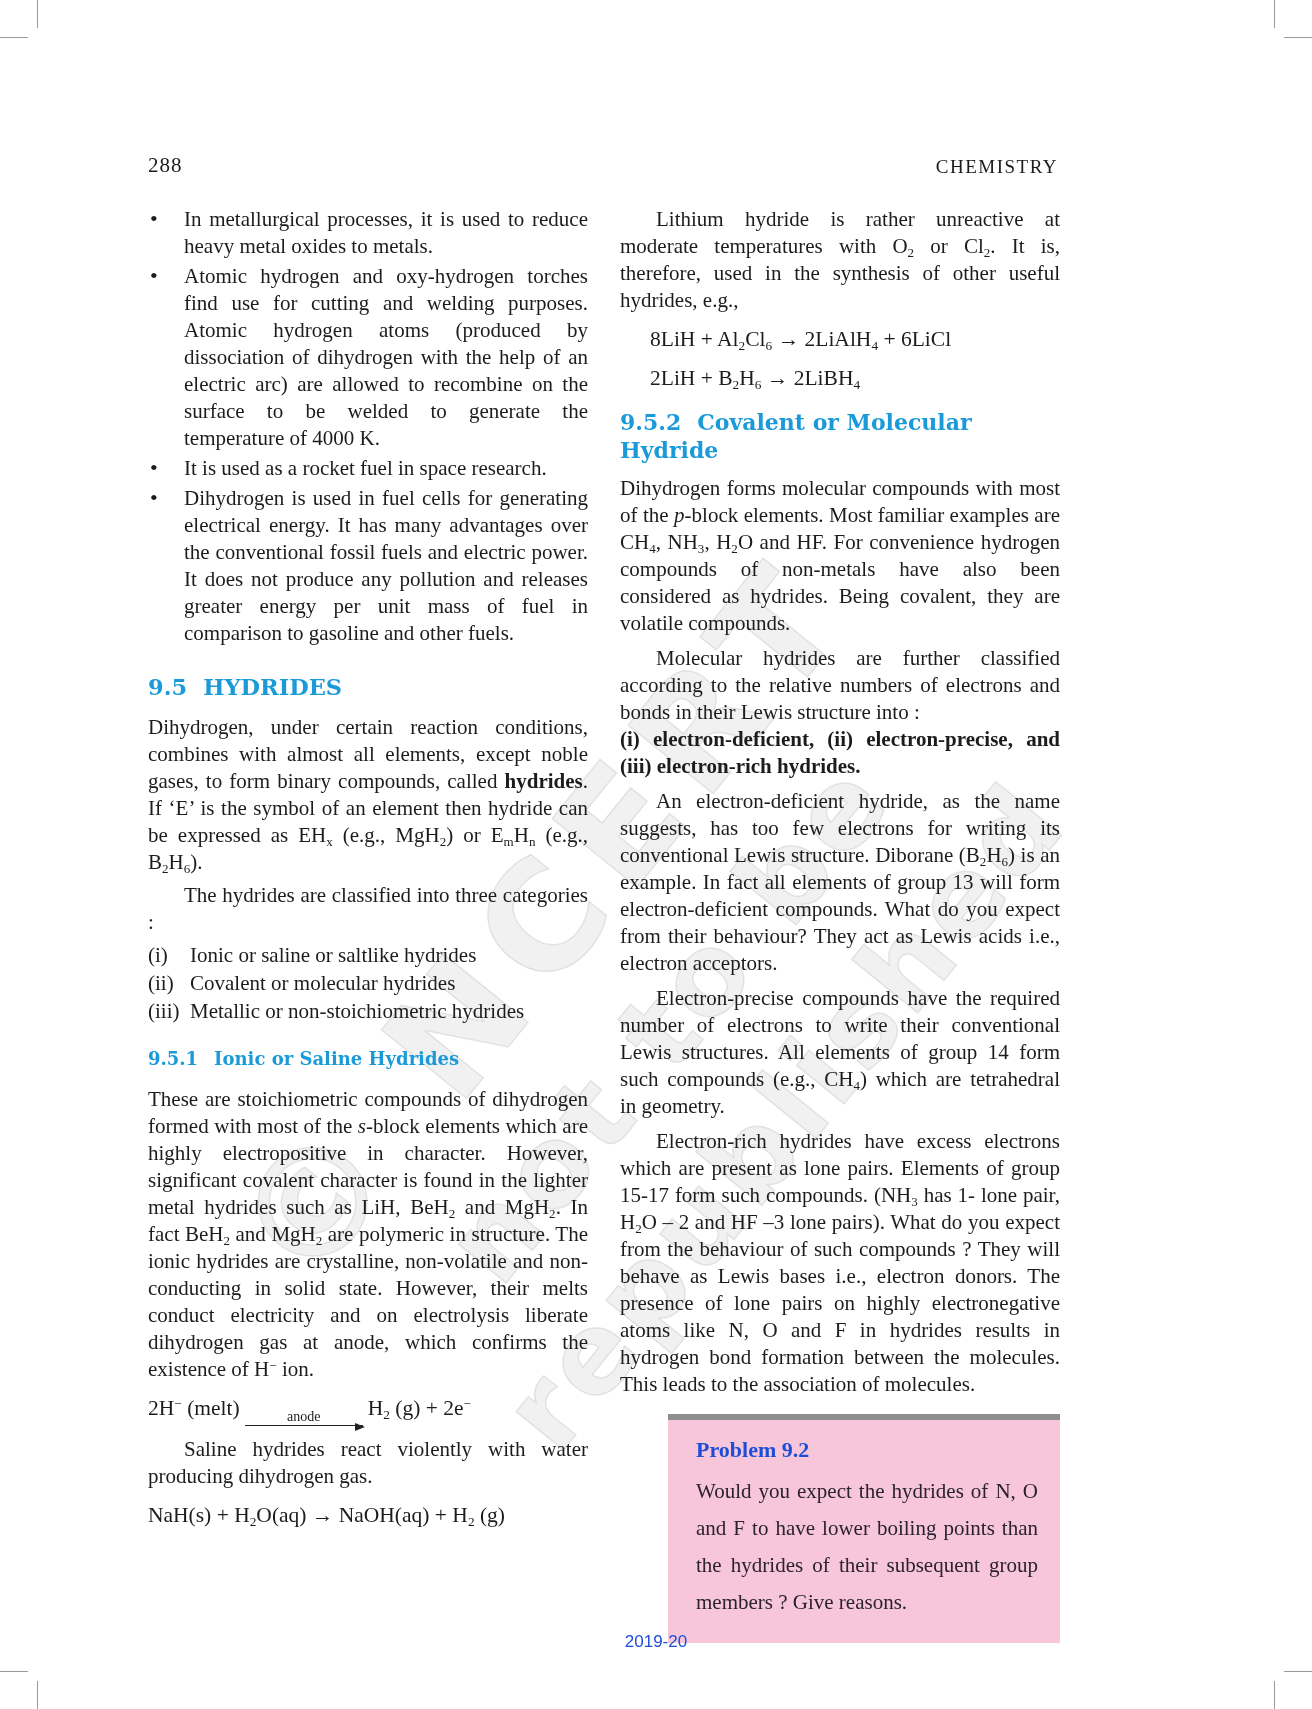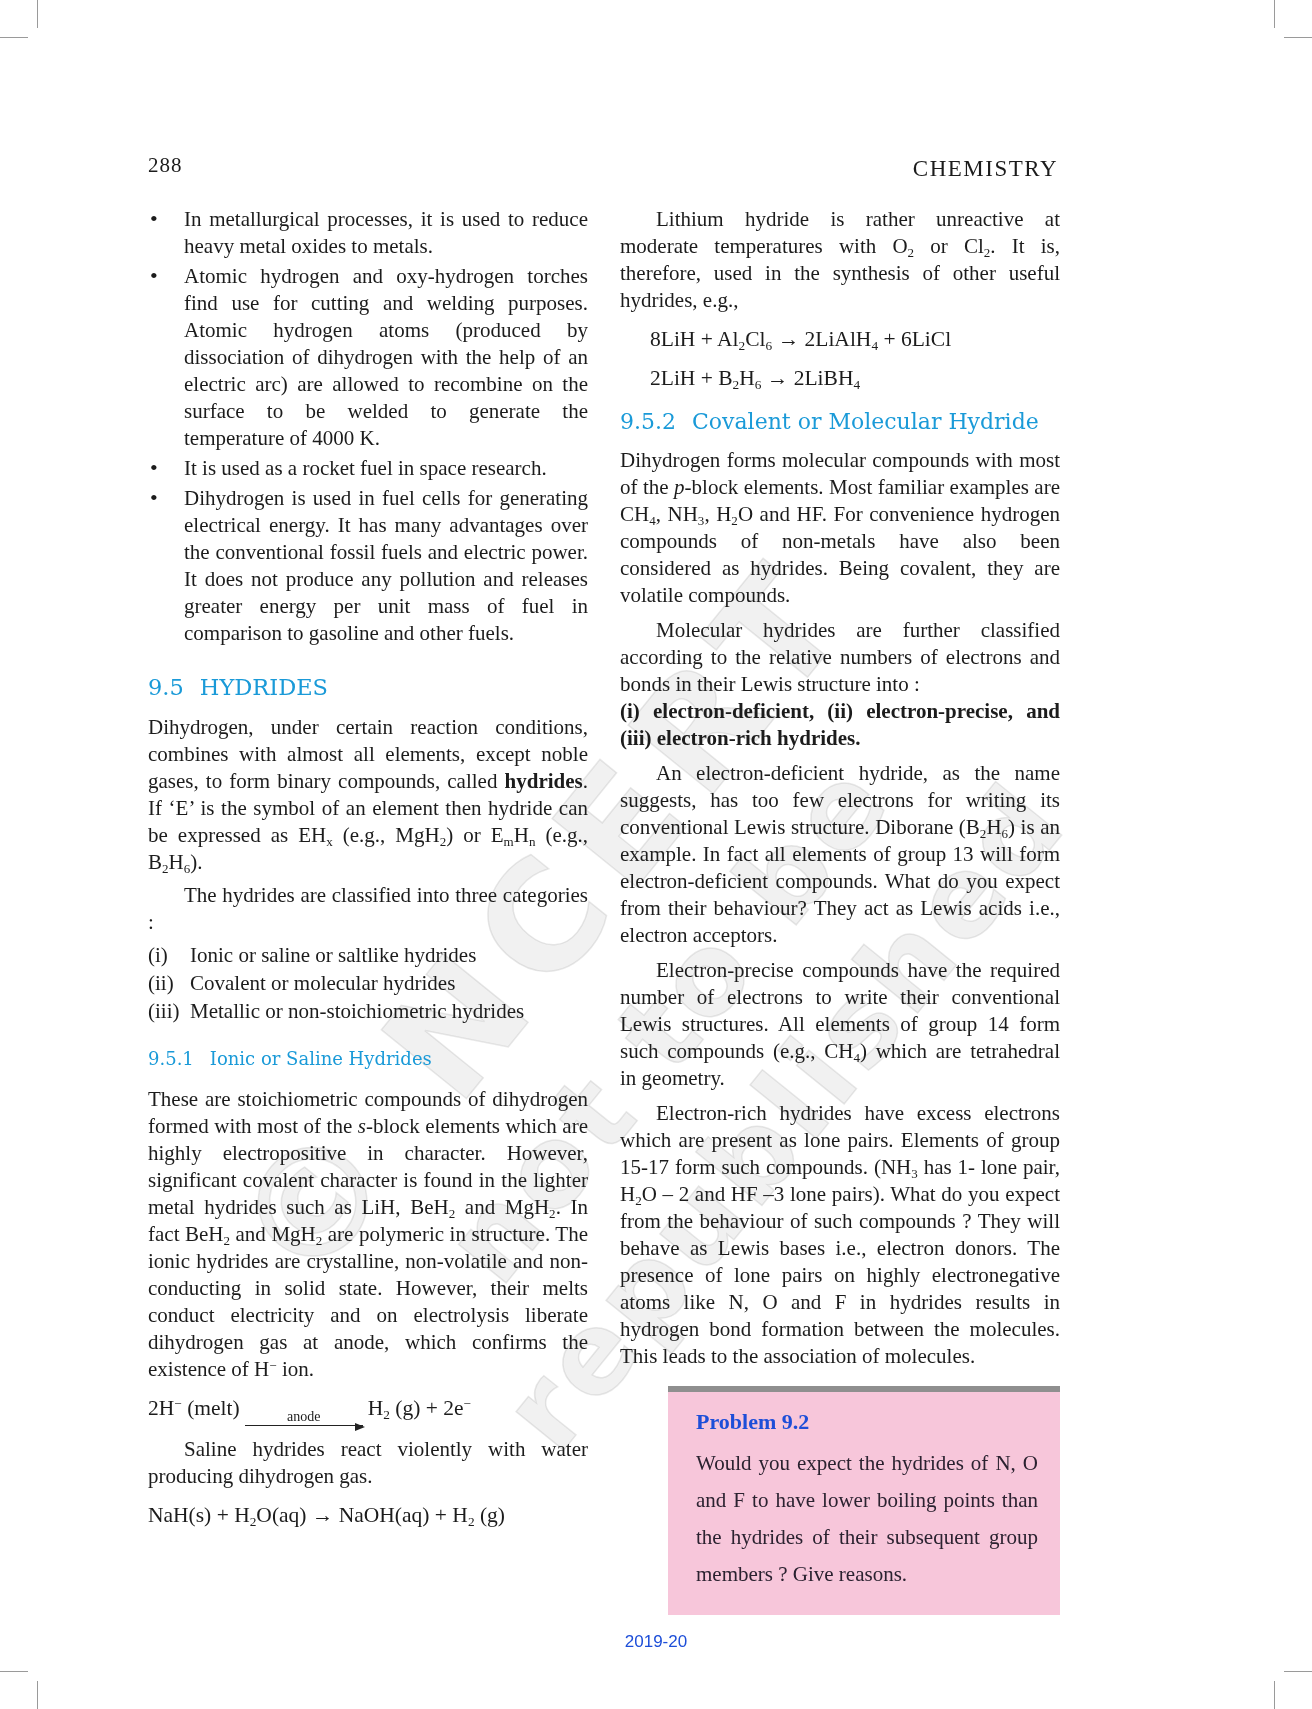--- a/index.html
+++ b/index.html
@@ -6,37 +6,37 @@
   #page {
     position:relative; width:1312px; height:1709px; background:#ffffff;
     font-family:"Liberation Serif","DejaVu Serif",serif;
     color:#1c1c1c; overflow:hidden;
   }
   
   .crop { position:absolute; background:#9a9a9a; }
   
   .hdr-num  { position:absolute; left:148px; top:153px; font-size:21px; letter-spacing:1px; }
   .hdr-book { position:absolute; left:620px; top:156px; width:438px; text-align:right;
-              font-size:23px; letter-spacing:1.5px; }
+              font-size:19px; letter-spacing:1.5px; }
   
   .col { position:absolute; top:206px; width:440px; font-size:21px; line-height:27px; }
   #col-left  { left:148px; }
   #col-right { left:620px; }
   .para { text-align:justify; }
   .indent { text-indent:36px; }
   .mt6{margin-top:6px;} .mt8{margin-top:8px;}
   
   .bullet-item { position:relative; padding-left:36px; text-align:justify; margin-bottom:3px; }
   .bullet-item::before { content:"•"; position:absolute; left:2px; top:-1px; font-size:22px; }
   
   .roman-item { display:flex; margin-top:1px; }
   .roman-marker { flex:none; width:42px; }
   .roman-text { flex:1; }
   
-  .sec-head { font-family:"DejaVu Serif","Liberation Serif",serif; font-weight:normal;
+  .sec-head { font-family:"DejaVu Serif","Liberation Serif",serif; font-weight:bold;
               color:#1a9ad8; font-size:22.5px; line-height:28px; }
   .sec-head .sp { display:inline-block; width:16px; }
   #head-95  { margin:26px 0 13px 0; }
   #head-951 { margin:20px 0 13px 0; font-size:18px; }
   #head-952 { margin:16px 0 11px 0; font-size:22px; }
   .bold-line { font-weight:bold; text-align:justify; }
   
   .equation { margin:12px 0 10px 0; font-size:21.5px; white-space:nowrap; }
   .eq-pad { padding-left:30px; }
   .rxn-arrow { display:inline-flex; flex-direction:column; align-items:center;

